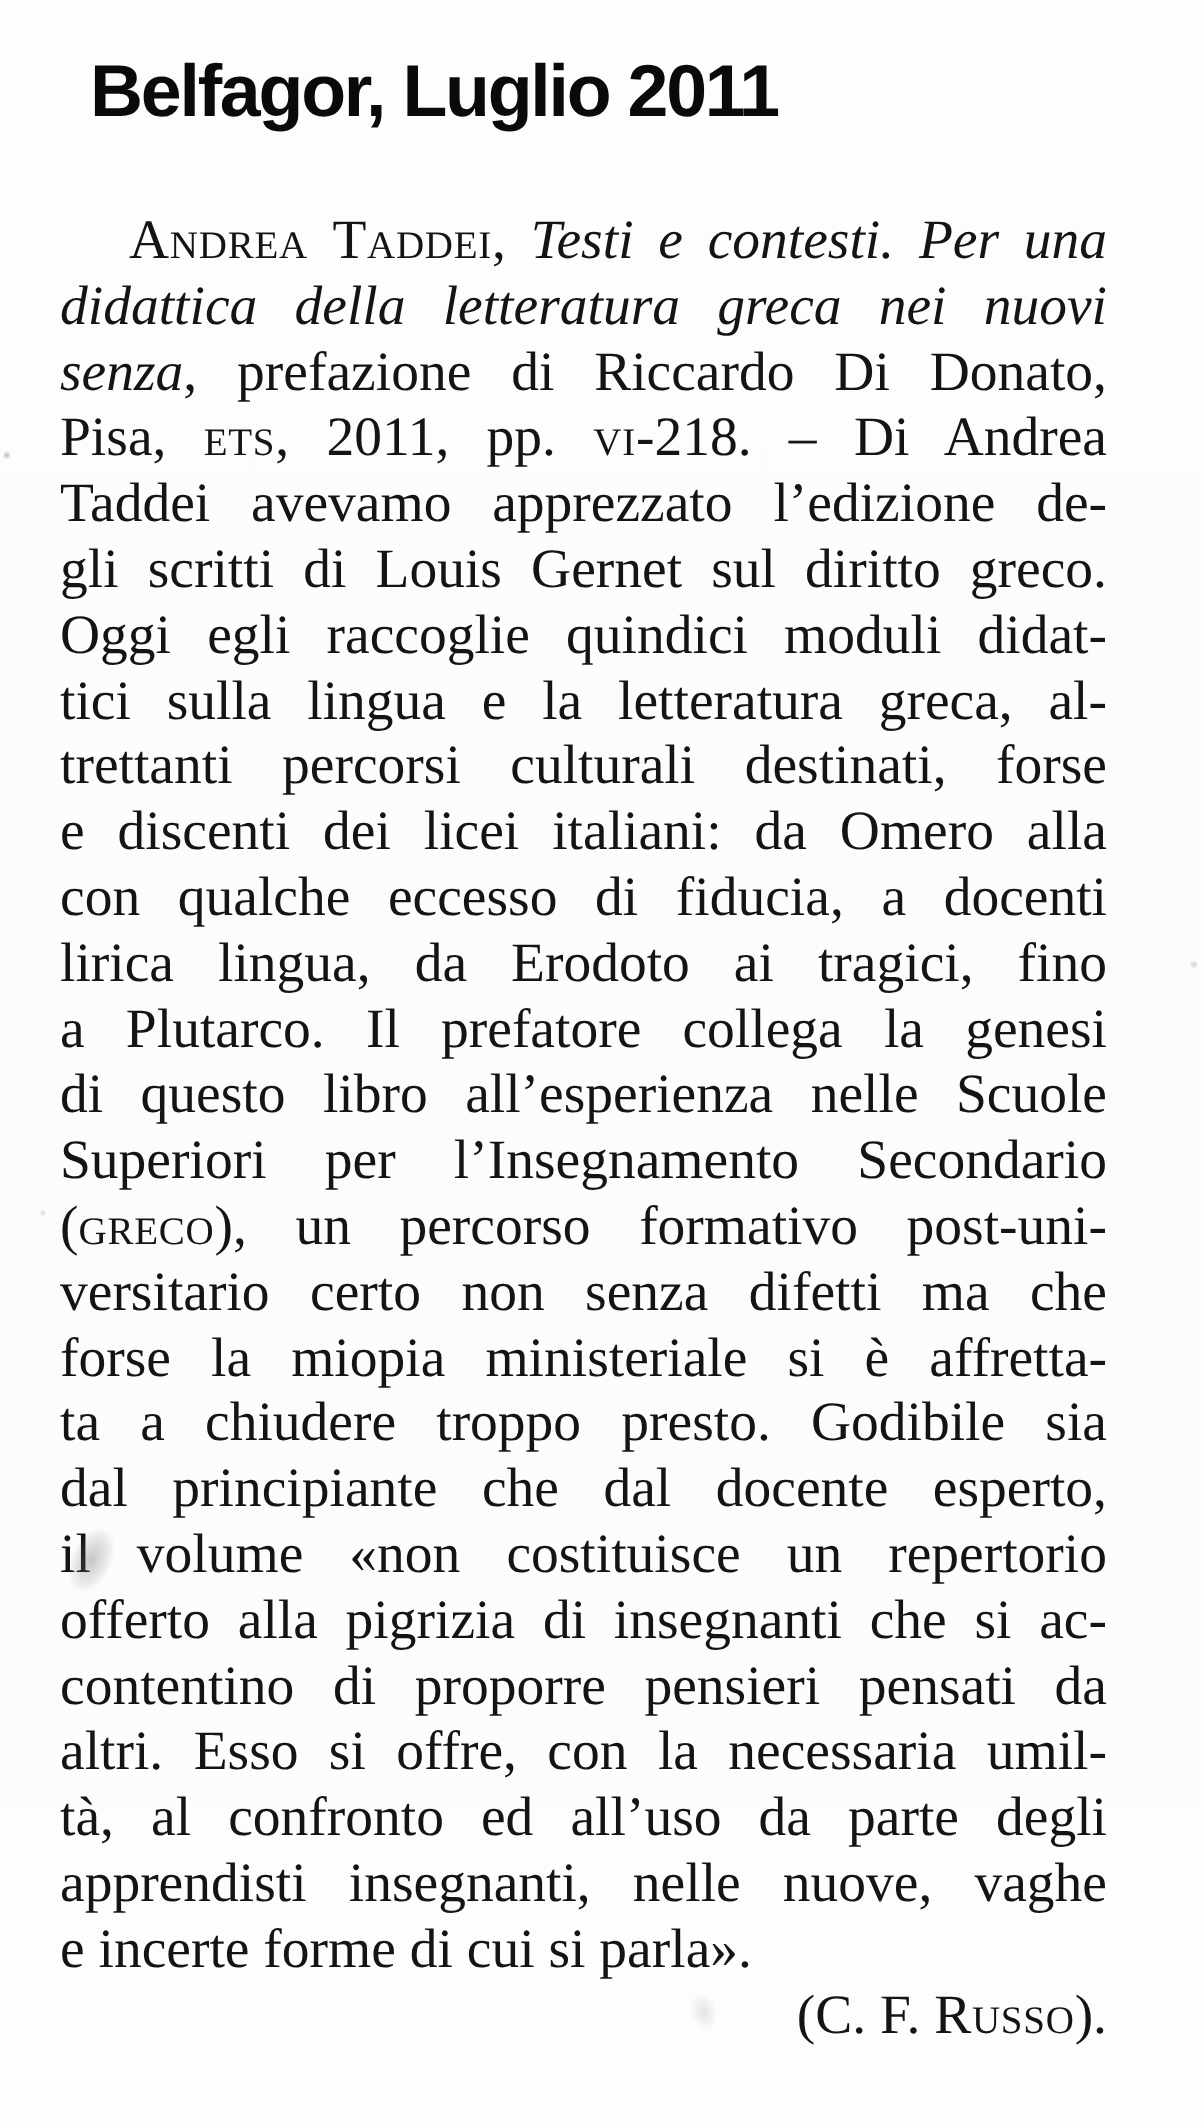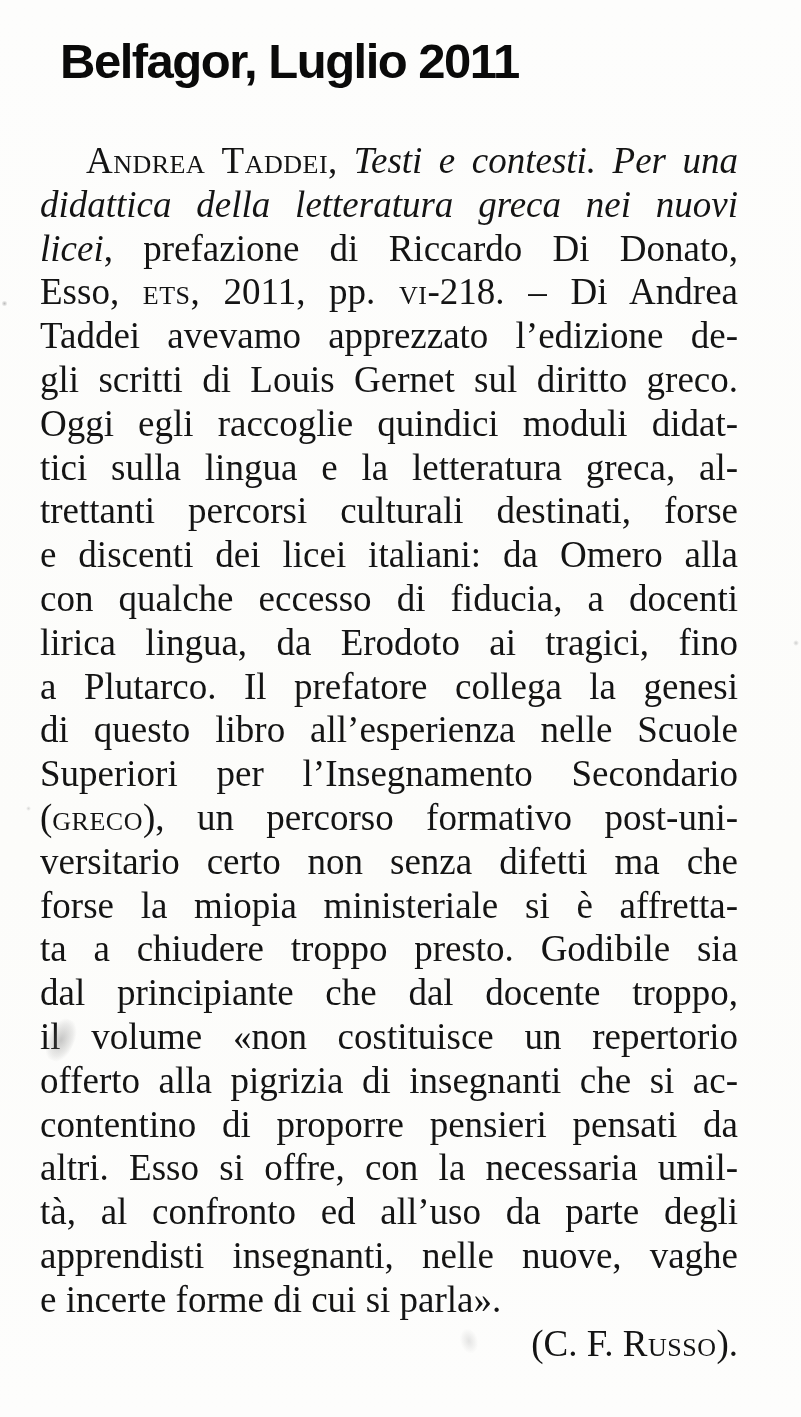--- a/index.html
+++ b/index.html
@@ -68,42 +68,42 @@
 <div class="page">
 
   <div class="headline">Belfagor, Luglio 2011</div>
 
   <div class="textblock">
 
     <div class="line indent"><span class="sc">Andrea Taddei</span><span>, </span><span class="it">Testi e contesti. Per una</span></div>
 
     <div class="line"><span class="it">didattica della letteratura greca nei nuovi</span></div>
 
-    <div class="line"><span class="it">licei</span><span>, prefazione di Riccardo Di Donato,</span></div>
+    <div class="line"><span class="it">senza</span><span>, prefazione di Riccardo Di Donato,</span></div>
 
-    <div class="line"><span>Esso, </span><span class="sc">ets</span><span>, 2011, pp. </span><span class="sc">vi</span><span>-218. – Di Andrea</span></div>
+    <div class="line"><span>Pisa, </span><span class="sc">ets</span><span>, 2011, pp. </span><span class="sc">vi</span><span>-218. – Di Andrea</span></div>
 
     <div class="line"><span>Taddei avevamo apprezzato l’edizione de-</span></div>
     <div class="line"><span>gli scritti di Louis Gernet sul diritto greco.</span></div>
     <div class="line"><span>Oggi egli raccoglie quindici moduli didat-</span></div>
     <div class="line"><span>tici sulla lingua e la letteratura greca, al-</span></div>
     <div class="line"><span>trettanti percorsi culturali destinati, forse</span></div>
     <div class="line"><span>e discenti dei licei italiani: da Omero alla</span></div>
     <div class="line"><span>con qualche eccesso di fiducia, a docenti</span></div>
     <div class="line"><span>lirica lingua, da Erodoto ai tragici, fino</span></div>
     <div class="line"><span>a Plutarco. Il prefatore collega la genesi</span></div>
     <div class="line"><span>di questo libro all’esperienza nelle Scuole</span></div>
     <div class="line"><span>Superiori per l’Insegnamento Secondario</span></div>
 
     <div class="line"><span>(</span><span class="sc">greco</span><span>), un percorso formativo post-uni-</span></div>
 
     <div class="line"><span>versitario certo non senza difetti ma che</span></div>
     <div class="line"><span>forse la miopia ministeriale si è affretta-</span></div>
     <div class="line"><span>ta a chiudere troppo presto. Godibile sia</span></div>
-    <div class="line"><span>dal principiante che dal docente troppo,</span></div>
+    <div class="line"><span>dal principiante che dal docente esperto,</span></div>
     <div class="line"><span>il volume «non costituisce un repertorio</span></div>
     <div class="line"><span>offerto alla pigrizia di insegnanti che si ac-</span></div>
     <div class="line"><span>contentino di proporre pensieri pensati da</span></div>
     <div class="line"><span>altri. Esso si offre, con la necessaria umil-</span></div>
     <div class="line"><span>tà, al confronto ed all’uso da parte degli</span></div>
     <div class="line"><span>apprendisti insegnanti, nelle nuove, vaghe</span></div>
 
     <div class="line endpara"><span>e incerte forme di cui si parla».</span></div>
 
     <div class="line sig"><span>(C. F. </span><span class="sc">Russo</span><span>).</span></div>

